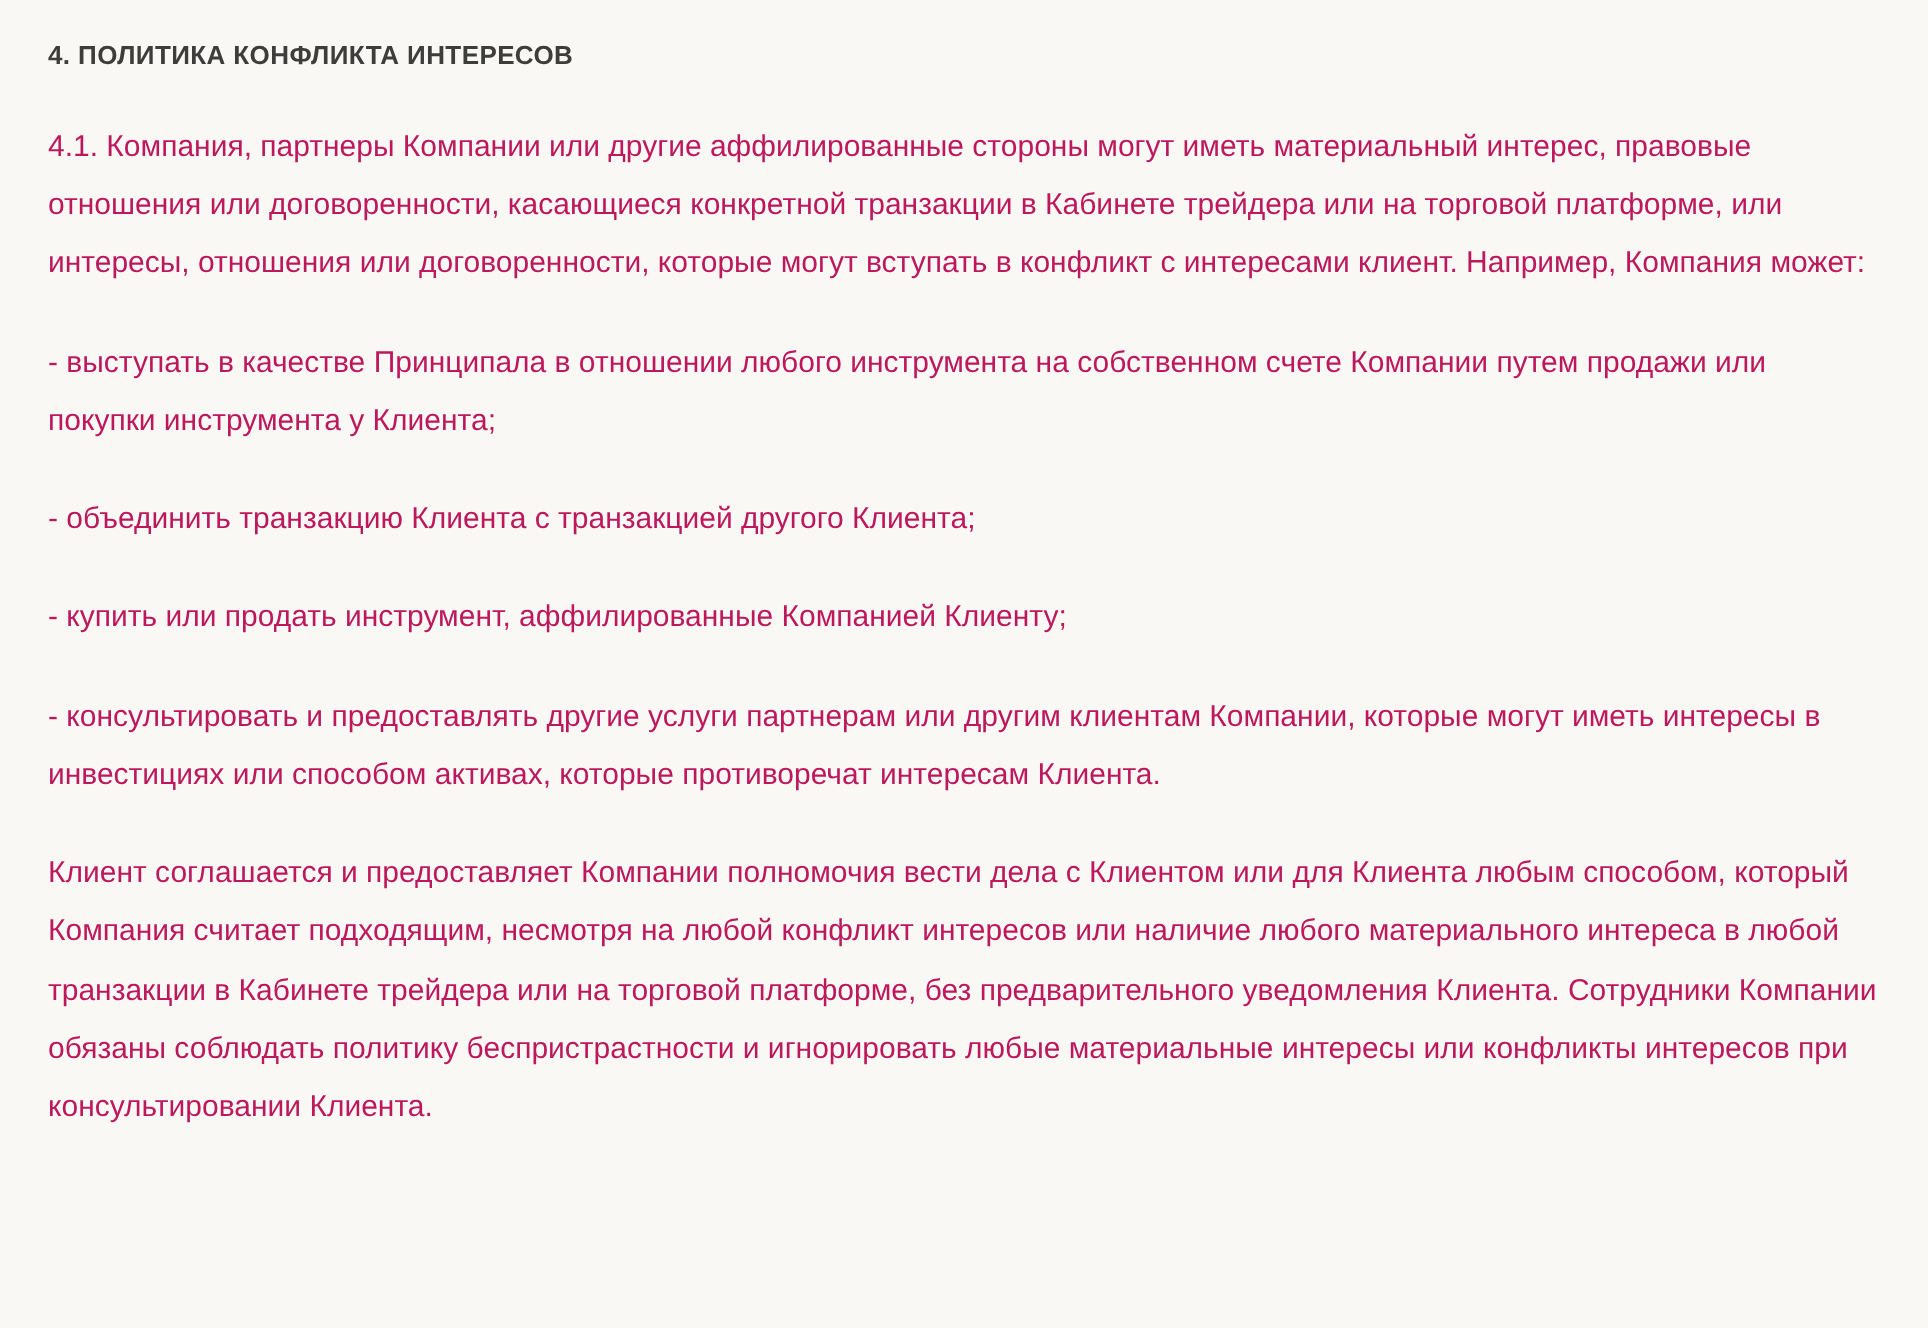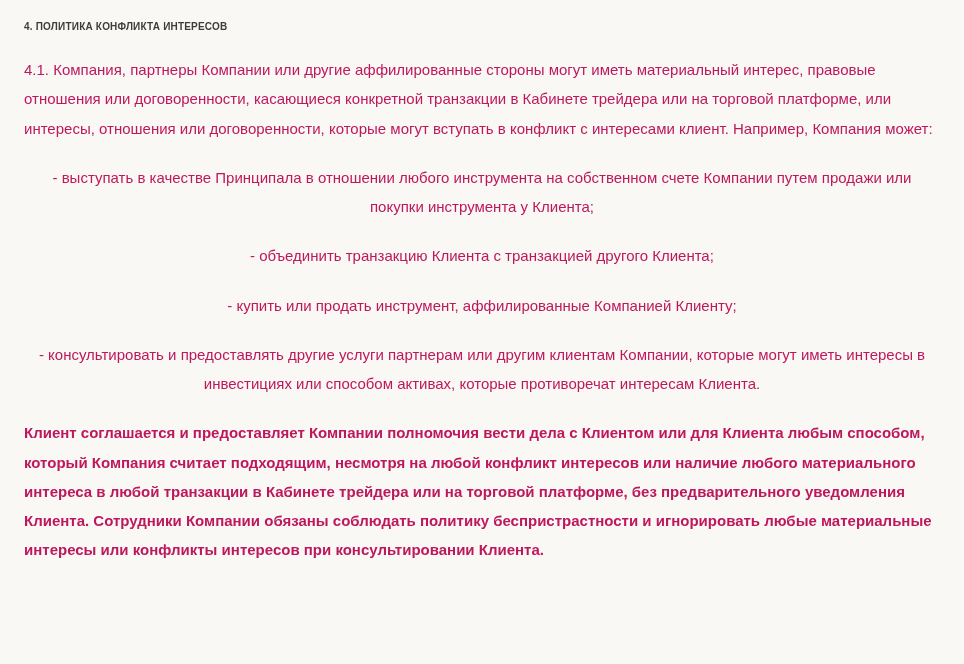--- a/index.html
+++ b/index.html
@@ -15,42 +15,40 @@
     overflow: hidden;
   }
   .page {
     box-sizing: border-box;
     width: 964px;
     height: 664px;
     padding: 20px 24px 10px 24px;
     background: #faf8f5;
   }
   .section-title {
-    font-size: 10px;
+    font-size: 13px;
     font-weight: bold;
     color: #3d3d3b;
     letter-spacing: 0.2px;
     margin: 0 0 22px 0;
     line-height: 1.3;
   }
   .para {
     font-size: 15px;
     line-height: 1.95;
     color: #be185d;
     margin: 0 0 20px 0;
     max-width: 920px;
     text-align: left;
   }
   .para.bullet {
     margin-bottom: 20px;
-    text-align: center;
   }
   .para:last-child {
     margin-bottom: 0;
-    font-weight: bold;
   }
 </style>
 </head>
 <body>
 
 <div class="page">
 
   <h2 class="section-title">4. ПОЛИТИКА КОНФЛИКТА ИНТЕРЕСОВ</h2>
 
   <p class="para">4.1. Компания, партнеры Компании или другие аффилированные стороны могут иметь материальный интерес, правовые отношения или договоренности, касающиеся конкретной транзакции в Кабинете трейдера или на торговой платформе, или интересы, отношения или договоренности, которые могут вступать в конфликт с интересами клиент. Например, Компания может:</p>

